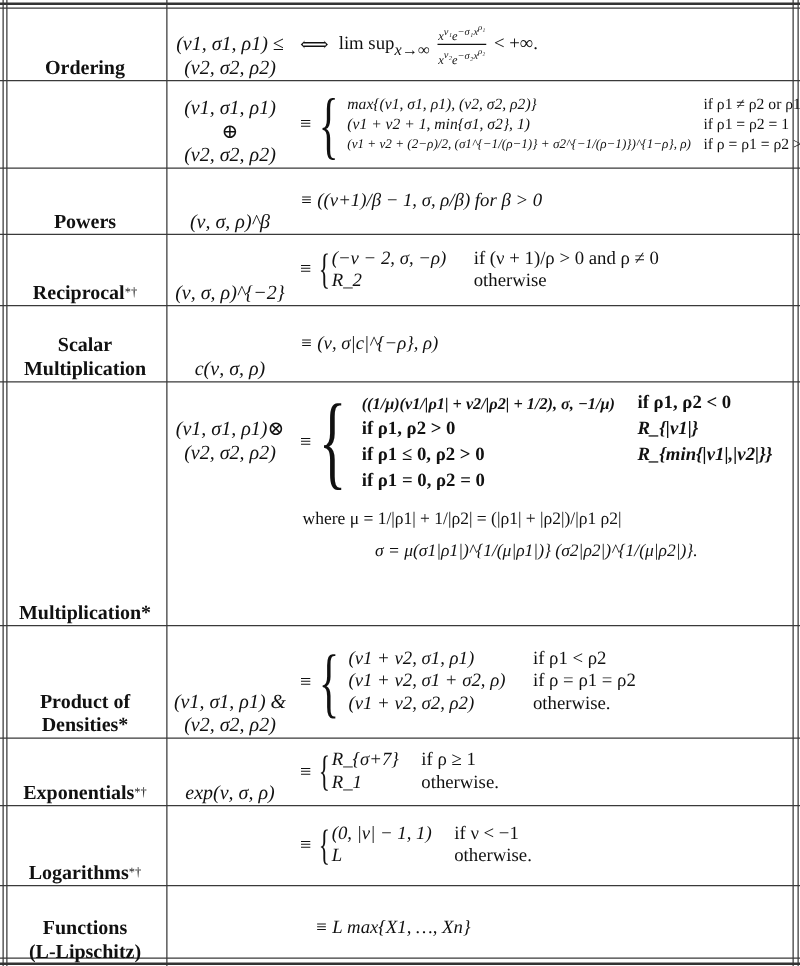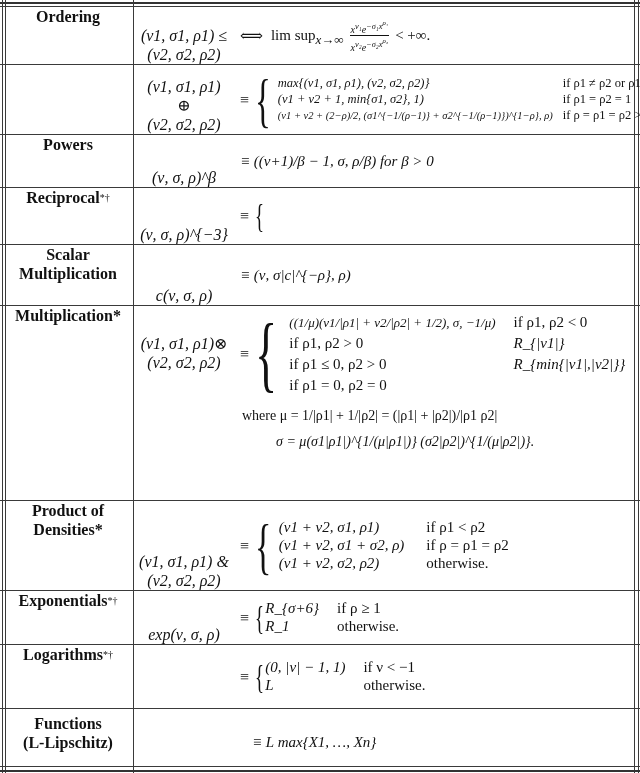--- a/index.html
+++ b/index.html
@@ -3,21 +3,21 @@
 <meta charset="utf-8">
 <style>
   html, body { margin:0; padding:0; background:#ffffff; }
   body { width:640px; height:773px; position:relative; overflow:hidden;
          font-family:"Liberation Serif","DejaVu Serif",serif; color:#111; }
   .frame { position:absolute; left:0; top:0; width:640px; height:773px; }
   .hline { position:absolute; left:0; width:640px; height:0; border-top:2px solid #333; }
   .hline.thin { border-top:1.5px solid #3a3a3a; }
   .vline { position:absolute; top:0; width:0; border-left:1.5px solid #3a3a3a; }
   .row { position:absolute; left:0; width:640px; }
-  .label { position:absolute; left:4px; width:128px; display:flex; align-items:flex-start; justify-content:center;
+  .label { position:absolute; left:4px; width:128px; display:flex; align-items:flex-end; justify-content:center;
            text-align:center; font-weight:bold; font-size:16px; line-height:19px; height:100%; }
   .label sup { font-size:10px; font-weight:normal; }
   .op { position:absolute; left:134px; width:100px; display:flex; flex-direction:column; align-items:center; justify-content:flex-end;
         height:100%; font-style:italic; font-size:16px; line-height:19px; }
   .op .up { font-style:normal; }
   .def { position:absolute; left:240px; right:6px; height:100%; display:flex; align-items:center; font-size:15px; }
   .eq { font-style:normal; margin-right:6px; font-size:16px; }
   .brace { font-size:44px; line-height:40px; transform:scaleX(0.55); transform-origin:left center; margin-right:-6px; font-weight:100; }
   .brace.b4 { font-size:84px; line-height:80px; }
   .brace.b2 { font-size:34px; line-height:30px; }
@@ -108,25 +108,31 @@
       <span class="m">≡ ((ν+1)/β − 1, σ, ρ/β) for β &gt; 0</span>
     </div>
   </div>
 
   <div class="row" style="top:188px;height:56px;">
     <div class="label">
       <span>Reciprocal</span>
         <sup>*†</sup>
     </div>
     <div class="op">
-        <span>(ν, σ, ρ)^{−3}</span>
+        <span>(ν, σ, ρ)^{−2}</span>
       </div>
     <div class="def">
       <span class="eq">≡</span>
       <span class="brace b2">{</span>
+      <div class="cases" style="column-gap:22px;">
+        <span class="f">(−ν − 2, σ, −ρ)</span>
+        <span class="c">if (ν + 1)/ρ &gt; 0 and ρ ≠ 0</span>
+        <span class="f">R_2</span>
+        <span class="c">otherwise</span>
+      </div>
     </div>
   </div>
 
   <div class="row" style="top:245px;height:60px;">
     <div class="label">
       <div class="stack">
         <span>Scalar</span>
         <span>Multiplication</span>
       </div>
     </div>
@@ -144,32 +150,32 @@
         <span>*</span>
     </div>
     <div class="op" style="height:auto;top:28px;">
       <span>(ν1, σ1, ρ1)⊗</span>
       <span>(ν2, σ2, ρ2)</span>
     </div>
     <div class="def" style="height:auto;top:8px;flex-direction:column;align-items:flex-start;">
       <div style="display:flex;align-items:center;">
         <span class="eq">≡</span>
         <span class="brace b4">{</span>
-        <div class="cases" style="column-gap:18px;row-gap:4px;">
+        <div class="cases" style="column-gap:18px;row-gap:4px;font-weight:bold;">
           <span class="f" style="font-size:13px;">((1/μ)(ν1/|ρ1| + ν2/|ρ2| + 1/2), σ, −1/μ)</span>
           <span class="c">if ρ1, ρ2 &lt; 0</span>
           <span class="c">if ρ1, ρ2 &gt; 0</span>
           <span class="f">R_{|ν1|}</span>
           <span class="c">if ρ1 ≤ 0, ρ2 &gt; 0</span>
           <span class="f">R_{min{|ν1|,|ν2|}}</span>
           <span class="c">if ρ1 = 0, ρ2 = 0</span>
         </div>
       </div>
       <div class="where" style="margin-top:14px;margin-left:2px;">where μ = 1/|ρ1| + 1/|ρ2| = (|ρ1| + |ρ2|)/|ρ1 ρ2|</div>
-      <div class="where m" style="margin-top:10px;margin-left:36px;">σ = μ(σ1|ρ1|)^{1/(μ|ρ1|)} (σ2|ρ2|)^{1/(μ|ρ2|)}.</div>
+      <div class="where m" style="margin-top:10px;margin-left:60px;">σ = μ(σ1|ρ1|)^{1/(μ|ρ1|)} (σ2|ρ2|)^{1/(μ|ρ2|)}.</div>
     </div>
   </div>
 
   <div class="row" style="top:501px;height:89px;">
     <div class="label">
       <div class="stack">
         <span>Product of</span>
         <span>Densities*</span>
       </div>
     </div>
@@ -196,21 +202,21 @@
       <span>Exponentials</span>
         <sup>*†</sup>
     </div>
     <div class="op">
         <span>exp(ν, σ, ρ)</span>
       </div>
     <div class="def">
       <span class="eq">≡</span>
       <span class="brace b2">{</span>
       <div class="cases" style="column-gap:18px;">
-        <span class="f">R_{σ+6}</span>
+        <span class="f">R_{σ+7}</span>
         <span class="c">if ρ ≥ 1</span>
         <span class="f">R_1</span>
         <span class="c">otherwise.</span>
       </div>
     </div>
   </div>
 
   <div class="row" style="top:645px;height:63px;">
     <div class="label">
       <span>Logarithms</span>

